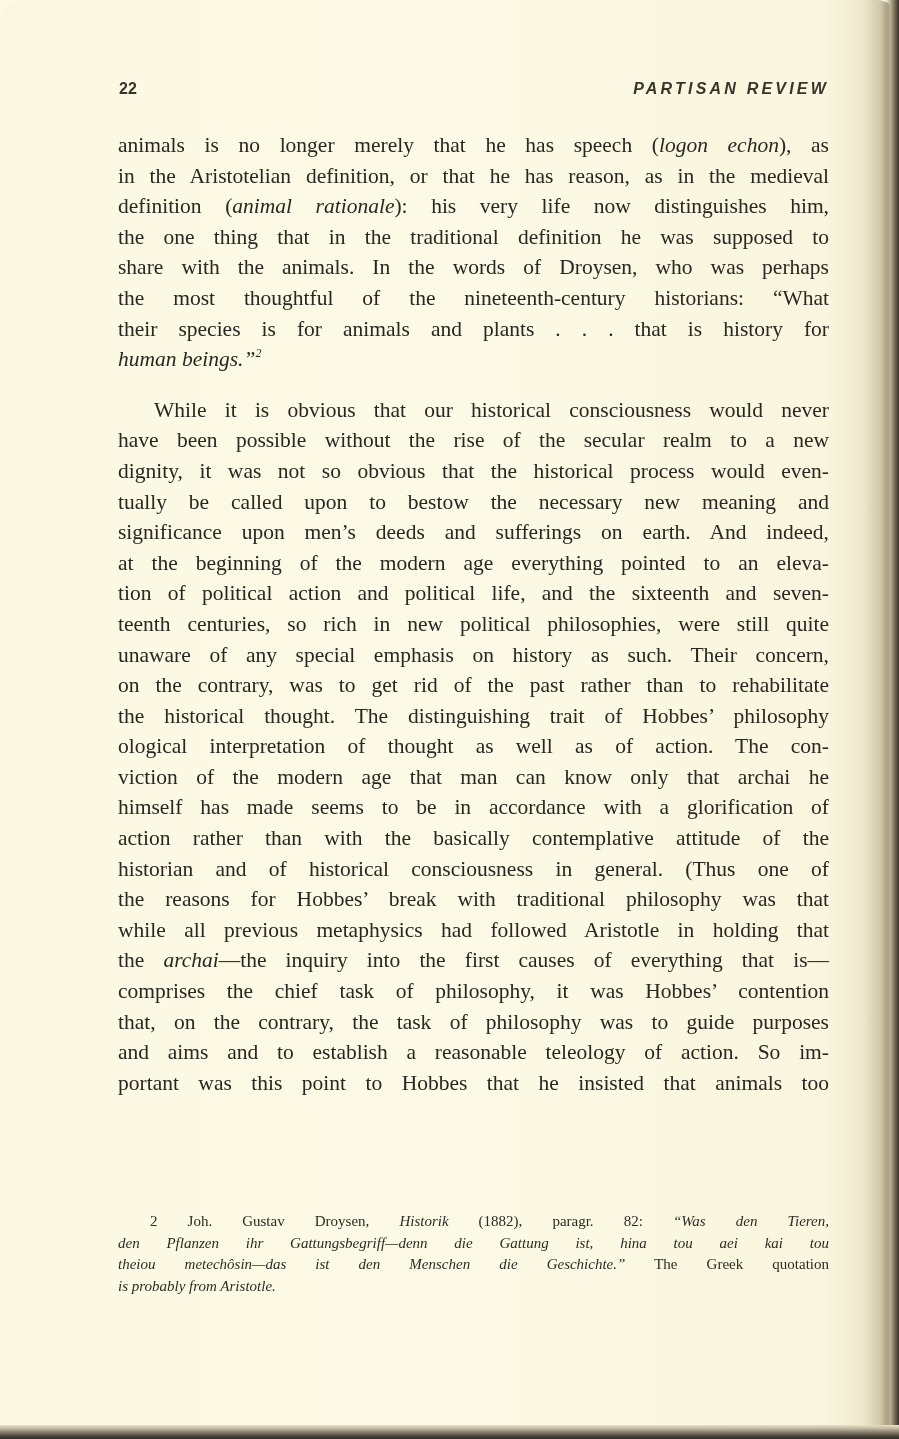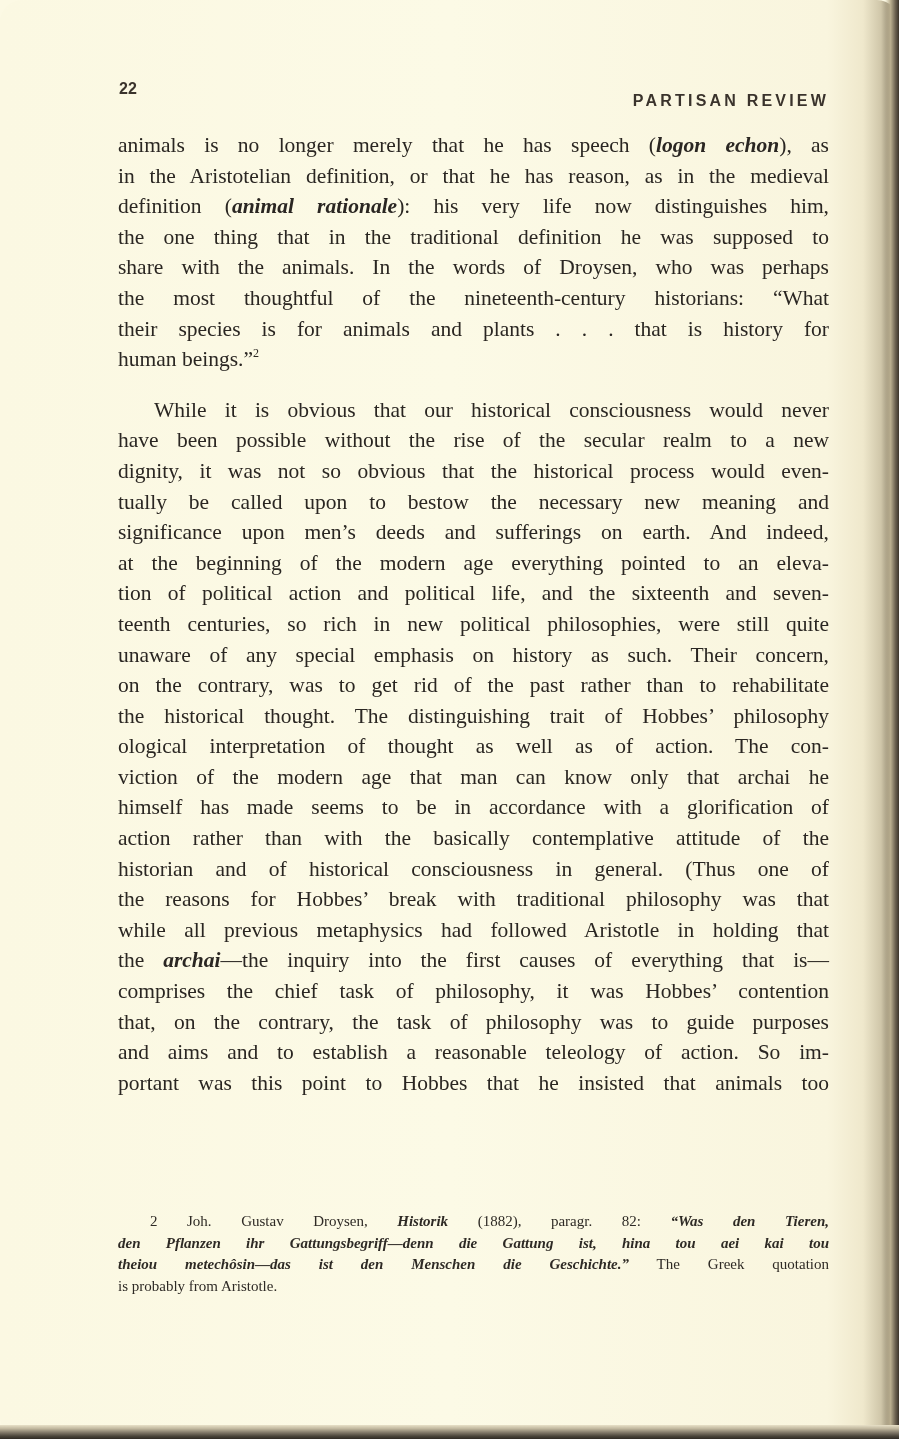--- a/index.html
+++ b/index.html
@@ -44,74 +44,76 @@
       font-weight: bold;
       font-size: 16px;
       color: #3a332c;
     }
     .page-number {
       position: absolute;
       left: 0; top: 0;
     }
     .journal-title {
       position: absolute;
-      right: 0; top: 12px;
+      right: 0; top: 0;
       letter-spacing: 3.2px;
+      font-style: italic;
     }
     .body-text {
       position: absolute;
       left: 118px;
       top: 130px;
       width: 711px;
       font-size: 21.5px;
     }
     .line {
       height: 30.6px;
       line-height: 30.6px;
       white-space: nowrap;
       text-align: justify;
       text-align-last: justify;
       display: block;
     }
     .line.last {
       text-align-last: left;
+      font-style: italic;
     }
     .indent {
       text-indent: 36px;
     }
     .para-gap {
       height: 20px;
     }
     .sup {
       font-size: 12px;
       vertical-align: 9px;
       line-height: 0;
     }
     em {
       font-style: italic;
-      font-weight: bold;
     }
     .footnote {
       position: absolute;
       left: 118px;
       top: 1211px;
       width: 711px;
       font-size: 15px;
       color: #2e2a25;
     }
     .fn-line {
       height: 21.5px;
       line-height: 21.5px;
       white-space: nowrap;
       text-align: justify;
       text-align-last: justify;
       display: block;
     }
     .fn-line.last {
       text-align-last: left;
+      font-style: italic;
     }
     .fn-indent {
       text-indent: 32px;
     }
   </style>
 </head>
 <body>
 
 <div class="page">
   <div class="running-head">

